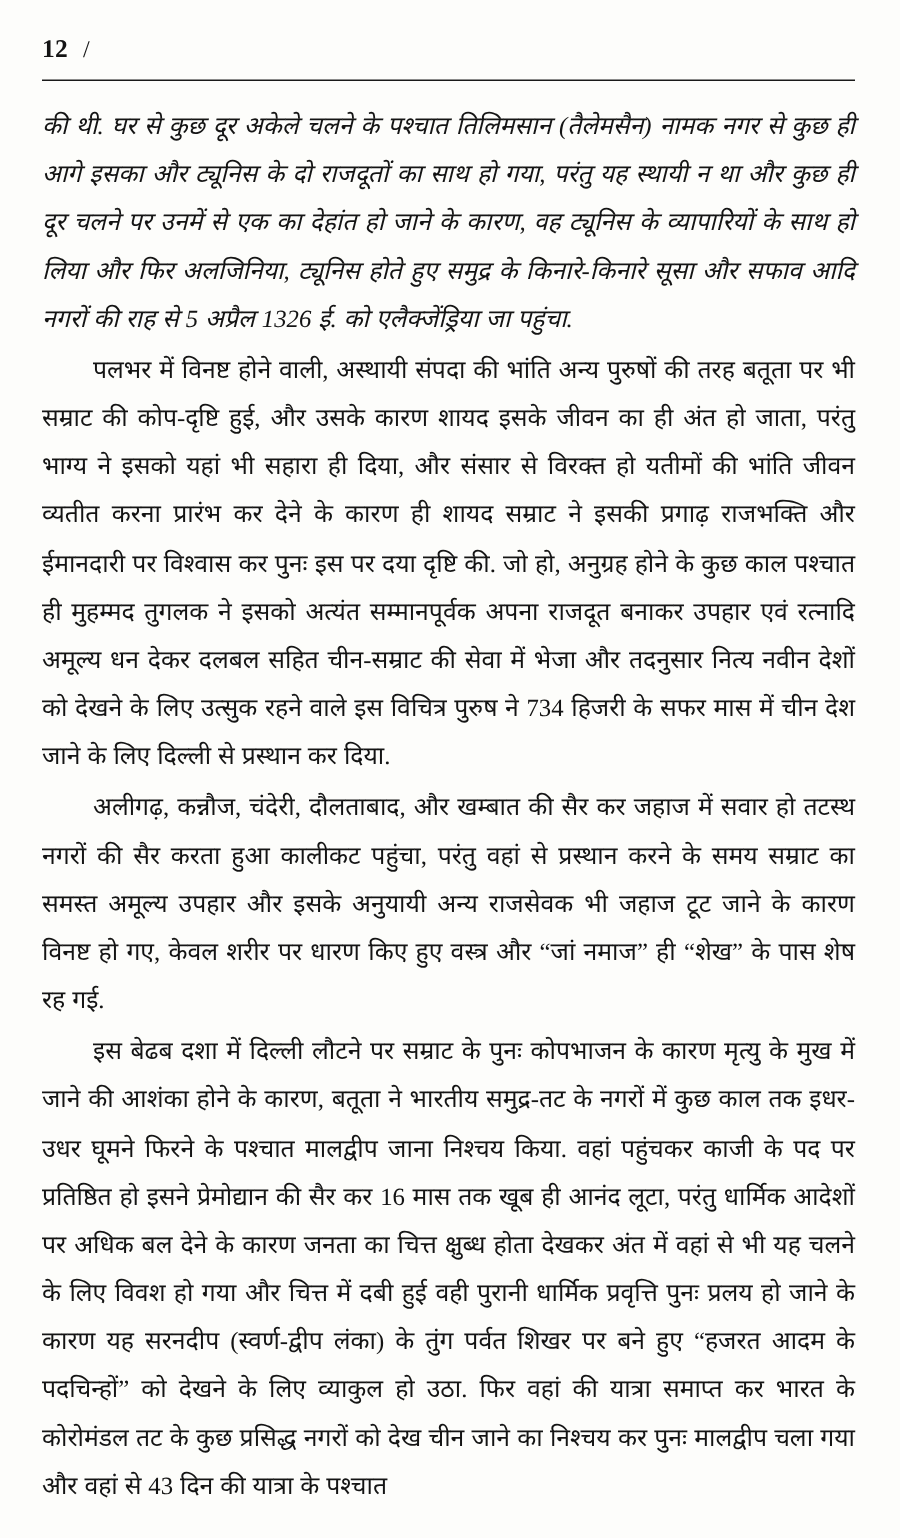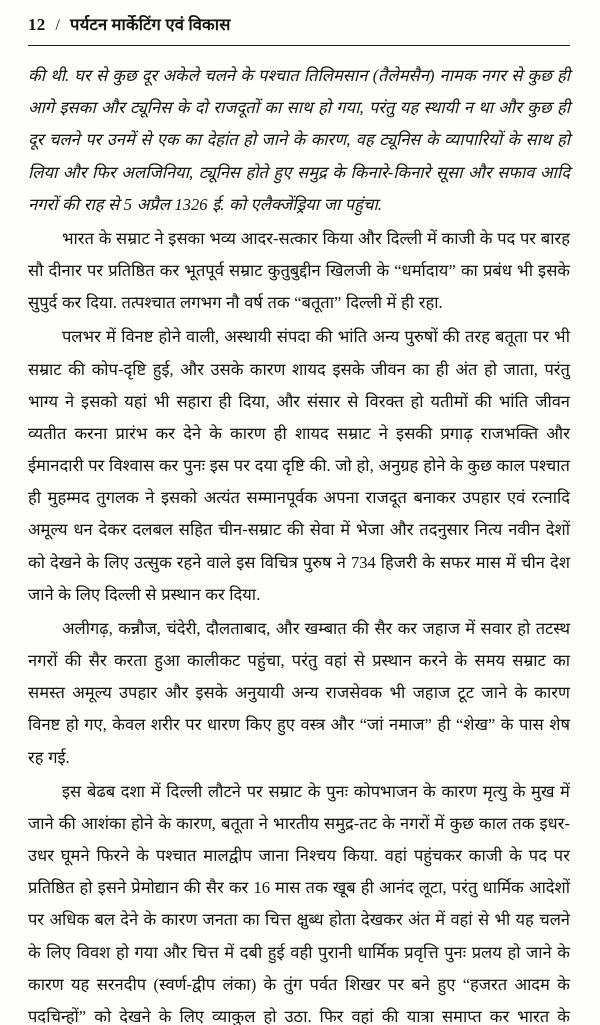--- a/index.html
+++ b/index.html
@@ -6,21 +6,21 @@
     margin: 0;
     padding: 0;
     background: #ffffff;
   }
   .page {
     position: relative;
     width: 600px;
     height: 1025px;
     background: #fdfdfb;
     box-sizing: border-box;
-    padding: 12px 30px 10px 28px;
+    padding: 23px 30px 10px 28px;
     font-family: "Liberation Serif", "DejaVu Serif", serif;
     color: #141414;
     overflow: hidden;
   }
   .header {
     display: flex;
     align-items: baseline;
     gap: 8px;
     font-family: "Liberation Serif", "DejaVu Serif", serif;
     font-size: 17px;
@@ -65,25 +65,23 @@
   }
 </style>
 </head>
 <body>
 
 <div class="page">
 
   <div class="header">
     <span class="page-num">12</span>
     <span class="sep">/</span>
-    <span class="title">पर्यटन मार्केटिंग एवं विकास</span>
   </div>
   <hr class="rule">
 
   <div class="body-text">
     <p class="para no-indent">की थी. घर से कुछ दूर अकेले चलने के पश्चात तिलिमसान (तैलेमसैन) नामक नगर से कुछ ही आगे इसका और ट्यूनिस के दो राजदूतों का साथ हो गया, परंतु यह स्थायी न था और कुछ ही दूर चलने पर उनमें से एक का देहांत हो जाने के कारण, वह ट्यूनिस के व्यापारियों के साथ हो लिया और फिर अलजिनिया, ट्यूनिस होते हुए समुद्र के किनारे-किनारे सूसा और सफाव आदि नगरों की राह से 5 अप्रैल 1326 ई. को एलैक्जेंड्रिया जा पहुंचा.</p>
-    <p class="para">भारत के सम्राट ने इसका भव्य आदर-सत्कार किया और दिल्ली में काजी के पद पर बारह सौ दीनार पर प्रतिष्ठित कर भूतपूर्व सम्राट कुतुबुद्दीन खिलजी के “धर्मादाय” का प्रबंध भी इसके सुपुर्द कर दिया. तत्पश्चात लगभग नौ वर्ष तक “बतूता” दिल्ली में ही रहा.</p>
     <p class="para">पलभर में विनष्ट होने वाली, अस्थायी संपदा की भांति अन्य पुरुषों की तरह बतूता पर भी सम्राट की कोप-दृष्टि हुई, और उसके कारण शायद इसके जीवन का ही अंत हो जाता, परंतु भाग्य ने इसको यहां भी सहारा ही दिया, और संसार से विरक्त हो यतीमों की भांति जीवन व्यतीत करना प्रारंभ कर देने के कारण ही शायद सम्राट ने इसकी प्रगाढ़ राजभक्ति और ईमानदारी पर विश्वास कर पुनः इस पर दया दृष्टि की. जो हो, अनुग्रह होने के कुछ काल पश्चात ही मुहम्मद तुगलक ने इसको अत्यंत सम्मानपूर्वक अपना राजदूत बनाकर उपहार एवं रत्नादि अमूल्य धन देकर दलबल सहित चीन-सम्राट की सेवा में भेजा और तदनुसार नित्य नवीन देशों को देखने के लिए उत्सुक रहने वाले इस विचित्र पुरुष ने 734 हिजरी के सफर मास में चीन देश जाने के लिए दिल्ली से प्रस्थान कर दिया.</p>
     <p class="para">अलीगढ़, कन्नौज, चंदेरी, दौलताबाद, और खम्बात की सैर कर जहाज में सवार हो तटस्थ नगरों की सैर करता हुआ कालीकट पहुंचा, परंतु वहां से प्रस्थान करने के समय सम्राट का समस्त अमूल्य उपहार और इसके अनुयायी अन्य राजसेवक भी जहाज टूट जाने के कारण विनष्ट हो गए, केवल शरीर पर धारण किए हुए वस्त्र और “जां नमाज” ही “शेख” के पास शेष रह गई.</p>
     <p class="para">इस बेढब दशा में दिल्ली लौटने पर सम्राट के पुनः कोपभाजन के कारण मृत्यु के मुख में जाने की आशंका होने के कारण, बतूता ने भारतीय समुद्र-तट के नगरों में कुछ काल तक इधर-उधर घूमने फिरने के पश्चात मालद्वीप जाना निश्चय किया. वहां पहुंचकर काजी के पद पर प्रतिष्ठित हो इसने प्रेमोद्यान की सैर कर 16 मास तक खूब ही आनंद लूटा, परंतु धार्मिक आदेशों पर अधिक बल देने के कारण जनता का चित्त क्षुब्ध होता देखकर अंत में वहां से भी यह चलने के लिए विवश हो गया और चित्त में दबी हुई वही पुरानी धार्मिक प्रवृत्ति पुनः प्रलय हो जाने के कारण यह सरनदीप (स्वर्ण-द्वीप लंका) के तुंग पर्वत शिखर पर बने हुए “हजरत आदम के पदचिन्हों” को देखने के लिए व्याकुल हो उठा. फिर वहां की यात्रा समाप्त कर भारत के कोरोमंडल तट के कुछ प्रसिद्ध नगरों को देख चीन जाने का निश्चय कर पुनः मालद्वीप चला गया और वहां से 43 दिन की यात्रा के पश्चात</p>
   </div>
 
 </div>
 
 </body></html>

